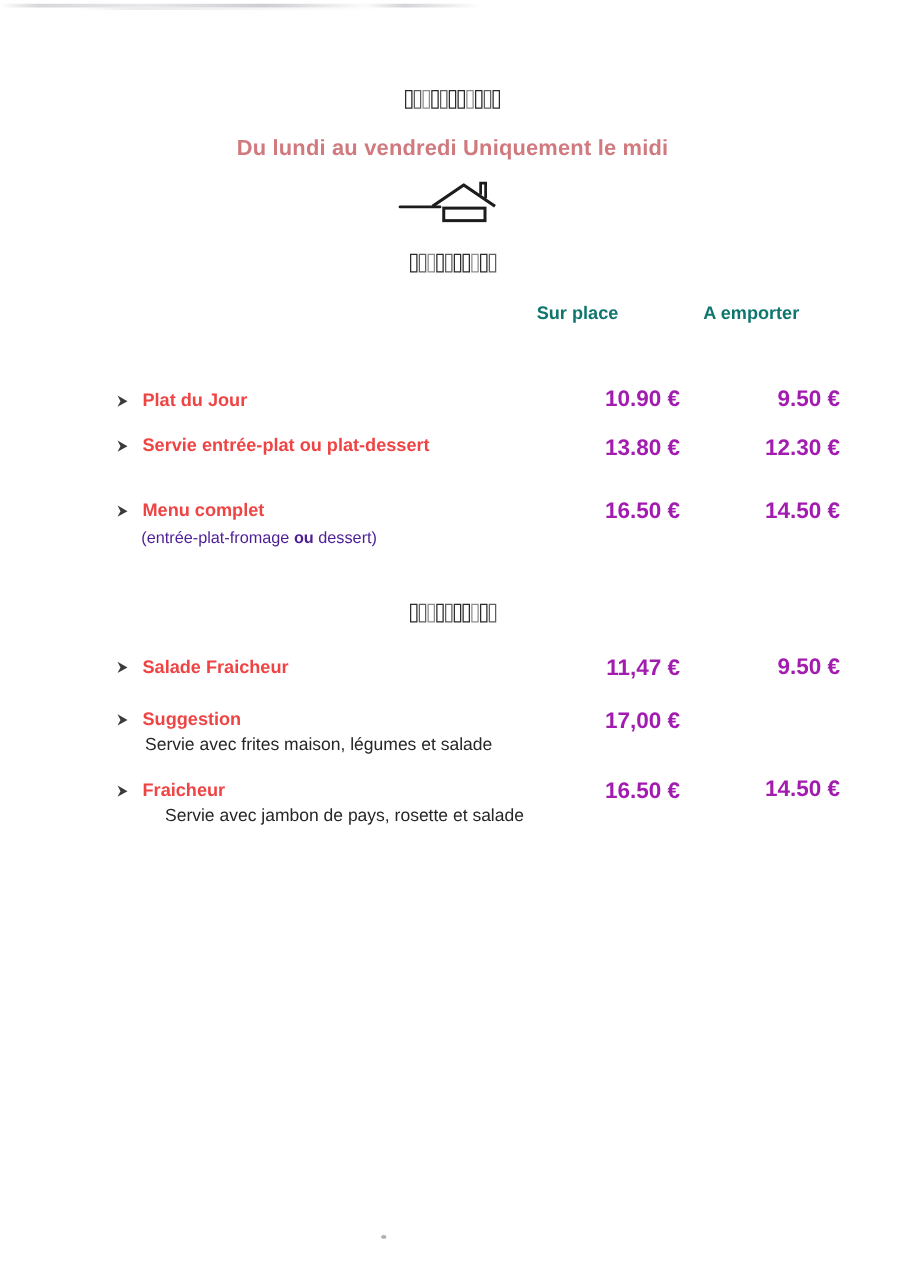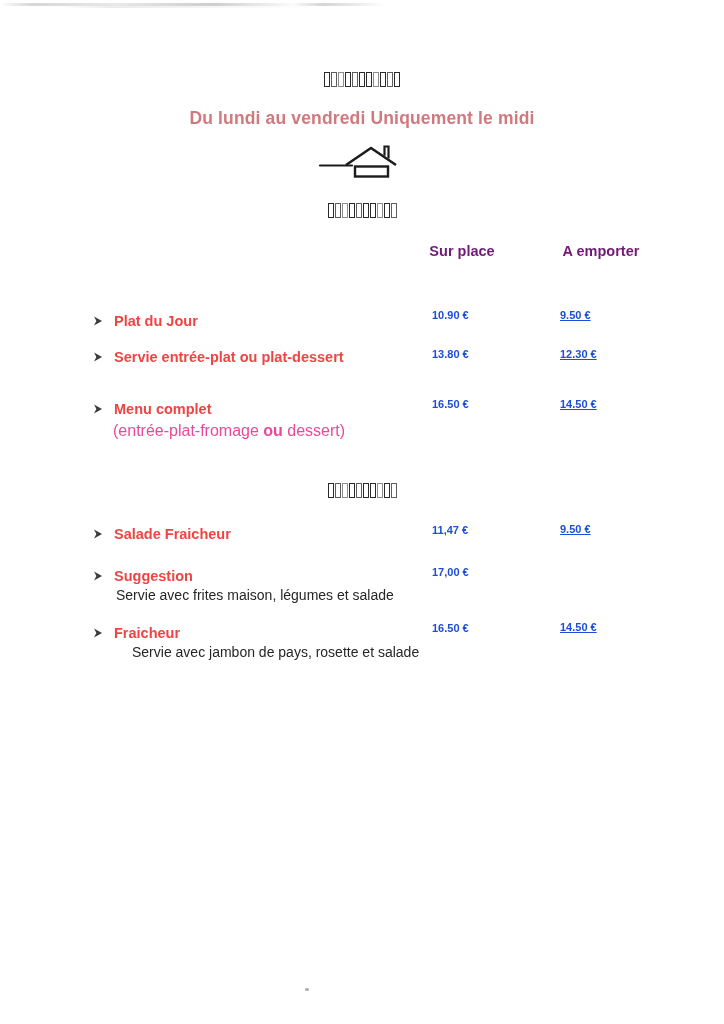--- a/index.html
+++ b/index.html
@@ -105,21 +105,21 @@
     height: 42px;
     text-align: center;
   }
   .ornament svg { display: inline-block; }
 
   
   .col-head {
     position: absolute;
     font-size: 14.5px;
     font-weight: bold;
-    color: #701a75;
+    color: #0f766e;
     text-align: center;
     top: 243px;
   }
   .col-head.surplace { left: 406px; width: 112px; }
   .col-head.aemporter { left: 541px; width: 120px; }
 
   
   .row {
     position: absolute;
     left: 0;
@@ -139,41 +139,41 @@
     left: 114px;
     top: 0;
     font-size: 14.5px;
     font-weight: bold;
     color: #ef4444;
     white-space: nowrap;
   }
   .item-sub {
     position: absolute;
     left: 113px;
-    font-size: 16px;
-    color: #ec4899;
+    font-size: 13px;
+    color: #4c1d95;
     white-space: nowrap;
   }
   .item-sub.small {
     left: 116px;
     font-size: 14px;
     color: #262626;
   }
   .item-sub b { font-weight: bold; }
 
   .price {
     position: absolute;
-    font-size: 11px;
+    font-size: 18px;
     font-weight: bold;
-    color: #1d4ed8;
-    text-align: left;
+    color: #a21caf;
+    text-align: right;
     white-space: nowrap;
   }
   .price.c1 { left: 432px; width: 112px; }
-  .price.c2 { left: 560px; width: 112px; text-decoration: underline; }
+  .price.c2 { left: 560px; width: 112px; }
 </style>
 </head>
 <body>
 
 <div class="page">
 
   <div class="scan-streak"></div>
   <div class="scan-streak2"></div>
   <div class="speck"></div>
 

